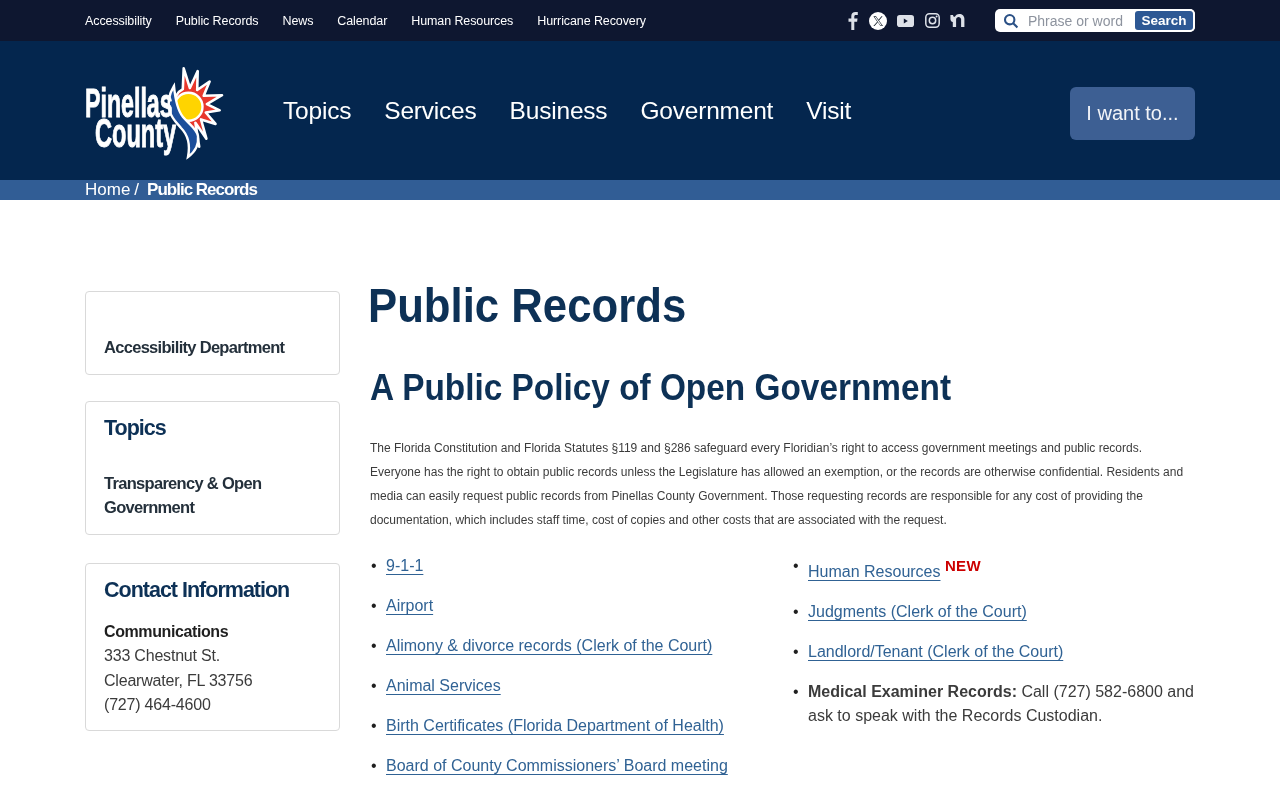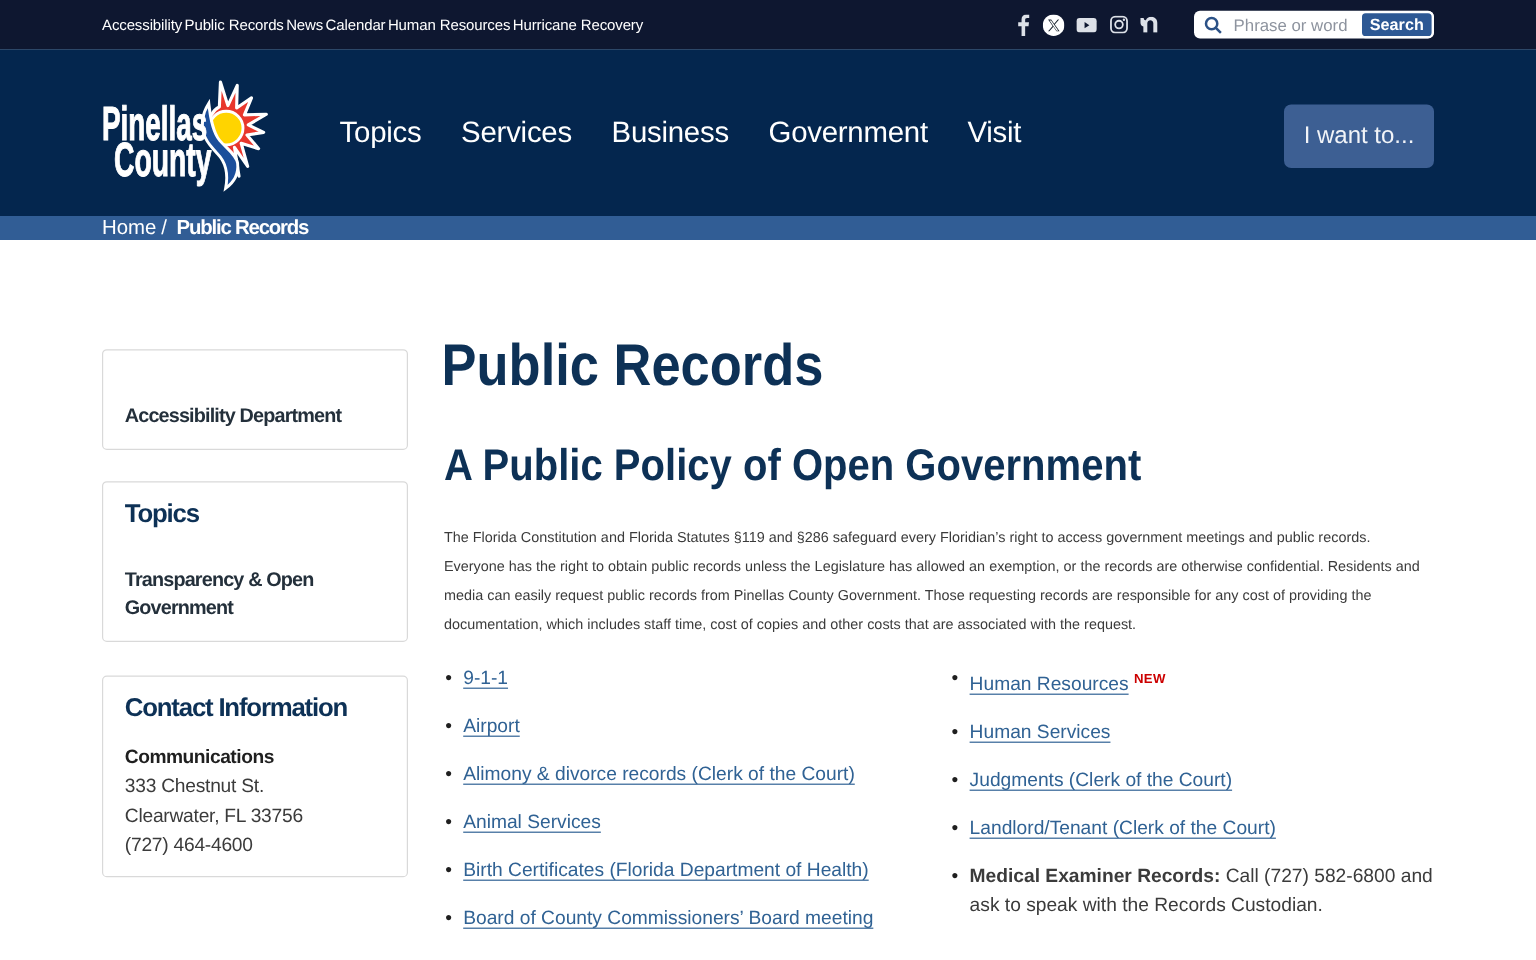--- a/index.html
+++ b/index.html
@@ -1,21 +1,21 @@
 <!DOCTYPE html>
 <html lang="en"><head>
 <meta charset="utf-8">
 <title>Public Records - Pinellas County</title>
 <style>
 * { margin:0; padding:0; box-sizing:border-box; }
 html,body { width:1280px; height:800px; overflow:hidden; background:#fff;
   font-family:"Liberation Sans", sans-serif; }
 
 .topbar { height:41px; background:#0e1730; display:flex; align-items:center; }
-.topnav { display:flex; gap:2px; margin-left:85px; }
+.topnav { display:flex; gap:24px; margin-left:85px; }
 .topnav a { color:#fff; text-decoration:none; font-size:12.5px; letter-spacing:-.1px; }
 .social { display:flex; align-items:center; gap:10.5px; margin-left:auto; }
 .search { display:flex; align-items:center; height:23px; width:200px;
   background:#fff; border-radius:5px; margin-left:29px; margin-right:85px; overflow:hidden;justify-content:center; }
 .search svg { margin-left:8px; }
 .search .ph { color:#8d939e; font-size:14px; margin-left:9px; flex:1; }
 .search .btn { background:#2d5894; color:#fff; font-weight:bold; font-size:13.5px;
   height:23px; width:62px; flex:none; display:flex; align-items:center; justify-content:center;
   border:2px solid #fff; border-radius:5px; }
 
@@ -49,21 +49,21 @@
   transform:scaleX(.902); transform-origin:0 0; white-space:nowrap; }
 .main p { margin-top:27px; font-size:12px; line-height:24px; color:#3b3b3b; }
 .cols { display:flex; margin-top:22px; }
 .cols ul { width:422px; flex:none; list-style:none; }
 .cols ul:last-child { width:419px; }
 .cols li { position:relative; padding-left:16px; margin-bottom:16px;
   font-size:16px; line-height:24px; color:#3b3b3b; }
 .cols li::before { content:"•"; position:absolute; left:1px; top:0; color:#1f1f1f; }
 .cols a { color:#306294; text-decoration:underline; text-underline-offset:2.5px; text-decoration-thickness:1px; }
 .card:nth-child(2) { margin-bottom:28px; }
-sup.new { color:#c00; font-size:11px; font-weight:bold; letter-spacing:.3px; }
+sup.new { color:#c00; font-size:15px; font-weight:bold; letter-spacing:.3px; }
 </style>
 </head>
 <body>
 <div class="topbar">
   <nav class="topnav">
     <a>Accessibility</a>
       <a>Public Records</a>
       <a>News</a>
       <a>Calendar</a>
       <a>Human Resources</a>
@@ -153,20 +153,19 @@
       <ul>
         <li><a>9-1-1</a></li>
         <li><a>Airport</a></li>
         <li><a>Alimony &amp; divorce records (Clerk of the Court)</a></li>
         <li><a>Animal Services</a></li>
         <li><a>Birth Certificates (Florida Department of Health)</a></li>
         <li><a>Board of County Commissioners’ Board meeting</a></li>
       </ul>
       <ul>
         <li><a>Human Resources</a> <sup class="new">NEW</sup></li>
-        <li><a>Human Services</a></li>
         <li><a>Judgments (Clerk of the Court)</a></li>
         <li><a>Landlord/Tenant (Clerk of the Court)</a></li>
         <li><b>Medical Examiner Records:</b> Call (727) 582-6800 and ask to speak with the Records Custodian.</li>
       </ul>
     </div>
   </div>
 </div>
 
 </body></html>

